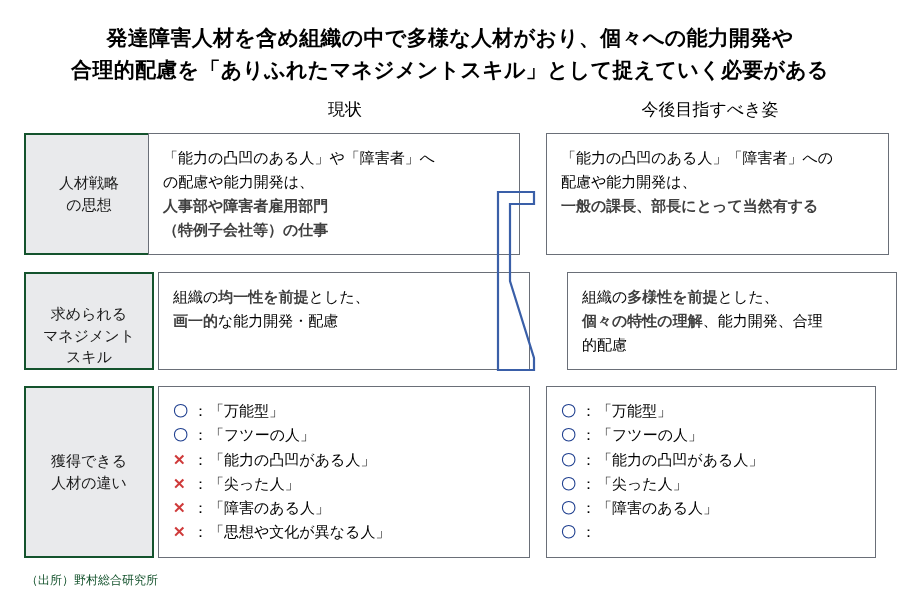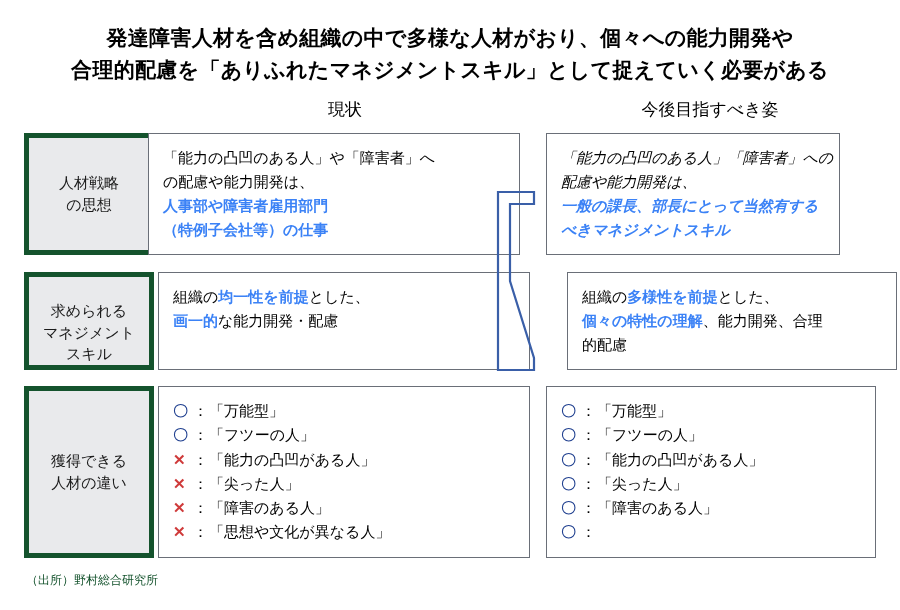--- a/index.html
+++ b/index.html
@@ -43,21 +43,21 @@
   }
   #header-current { left: 160px; width: 370px; }
   #header-future  { left: 545px; width: 330px; }
 
   
   .row-label {
     position: absolute;
     left: 24px;
     width: 130px;
     background: #e9eaec;
-    border: 5px solid #14532d;
+    border: 2px solid #14532d;
     box-sizing: border-box;
     display: flex;
     align-items: center;
     justify-content: center;
     text-align: center;
     font-size: 15px;
     line-height: 1.45;
     color: #1a1a1a;
   }
 
@@ -65,29 +65,29 @@
   .box {
     position: absolute;
     border: 1px solid #6a6f78;
     box-sizing: border-box;
     background: #ffffff;
     padding: 12px 14px;
     font-size: 15px;
     line-height: 1.6;
   }
   .box .ln { display: block; white-space: nowrap; }
-  .hl { color: #3b82f6; font-weight: bold; }
+  .hl { color: #404040; font-weight: bold; }
 
   
   #label-r1 { top: 133px; height: 122px; }
   #label-r2 { top: 272px; height: 98px; align-items: flex-end; }
   #label-r3 { top: 386px; height: 172px; }
 
   #box-r1c1 { left: 148px; top: 133px; width: 372px; height: 122px; }
-  #box-r1c2 { left: 546px; top: 133px; width: 294px; height: 122px; font-style: italic; }
+  #box-r1c2 { left: 546px; top: 133px; width: 343px; height: 122px; }
 
   #box-r2c1 { left: 158px; top: 272px; width: 372px; height: 98px; }
   #box-r2c2 { left: 546px; top: 272px; width: 330px; height: 98px; margin-left: 21px; }
 
   #box-r3c1 { left: 158px; top: 386px; width: 372px; height: 172px; }
   #box-r3c2 { left: 546px; top: 386px; width: 330px; height: 172px; }
 
   
   #arrow {
     position: absolute;
@@ -160,21 +160,20 @@
   <span class="ln">「能力の凸凹のある人」や「障害者」へ</span>
   <span class="ln">の配慮や能力開発は、</span>
   <span class="ln hl">人事部や障害者雇用部門</span>
   <span class="ln hl">（特例子会社等）の仕事</span>
 </div>
 
 <div class="box" id="box-r1c2">
   <span class="ln">「能力の凸凹のある人」「障害者」への</span>
   <span class="ln">配慮や能力開発は、</span>
   <span class="ln hl">一般の課長、部長にとって当然有する</span>
-  <span class="ln hl">べきマネジメントスキル</span>
 </div>
 
 <div class="box" id="box-r2c1">
   <span class="ln">
     <span>組織の</span><span class="hl">均一性を前提</span><span>とした、</span>
   </span>
   <span class="ln">
     <span class="hl">画一的</span><span>な能力開発・配慮</span>
   </span>
 </div>

